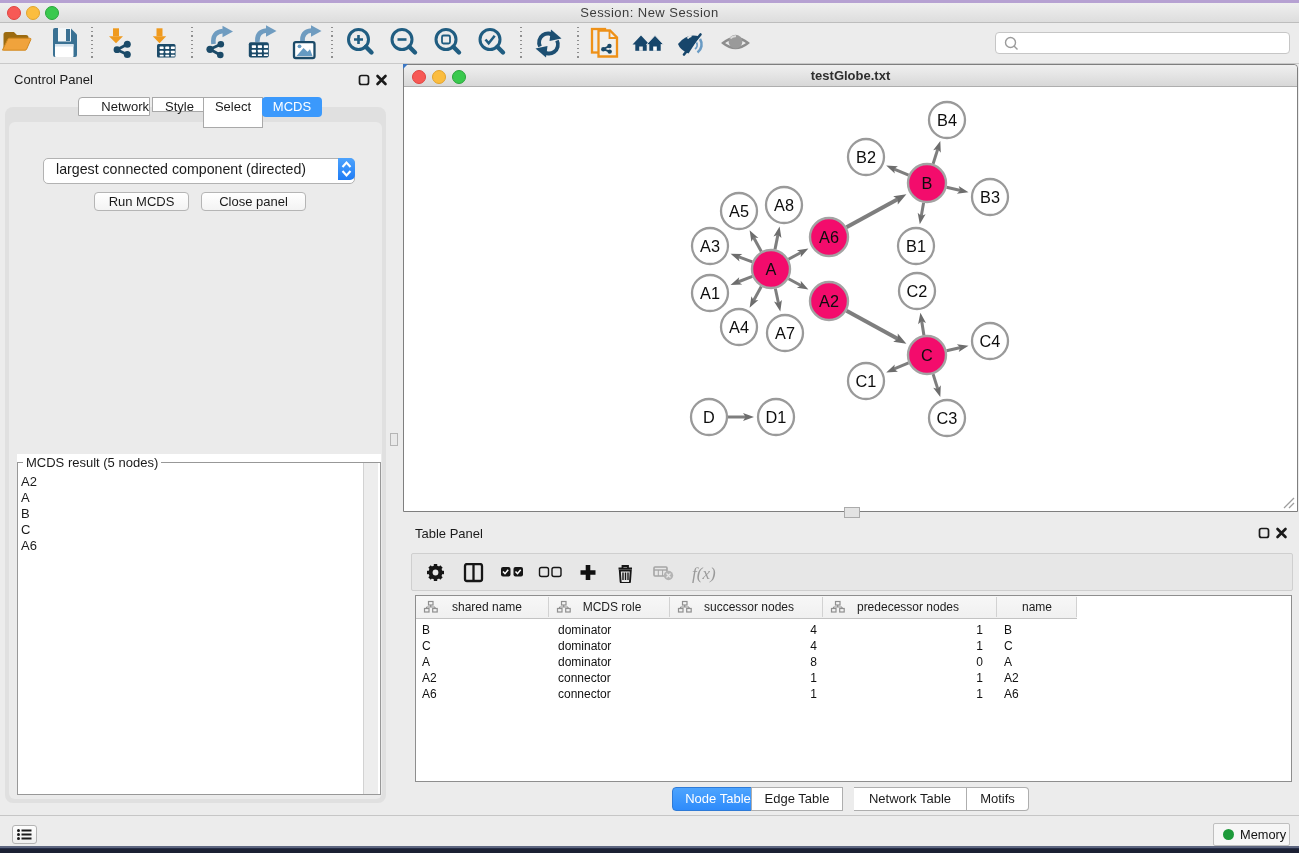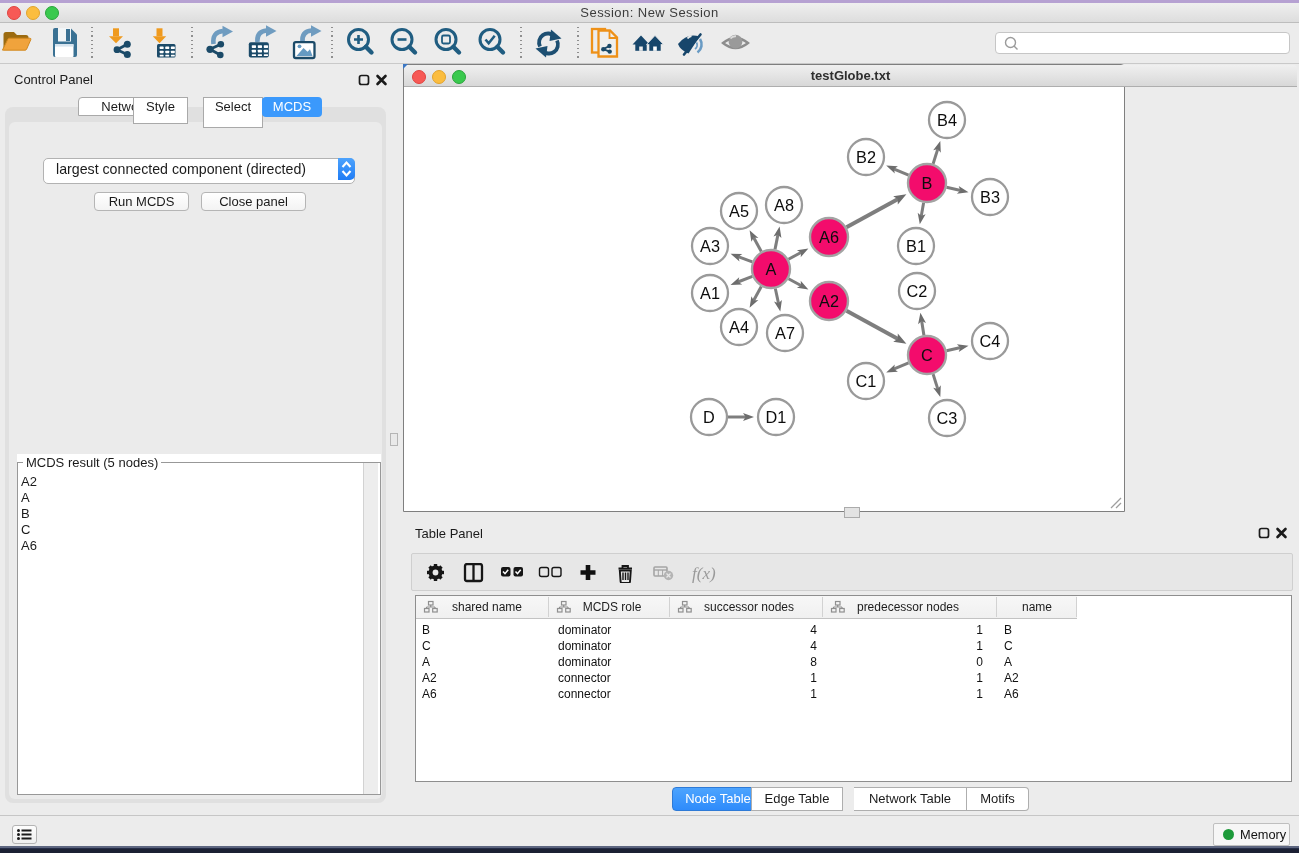--- a/index.html
+++ b/index.html
@@ -172,21 +172,21 @@
 <div class="abs" id="cpanel" style="left:0;top:64px;width:392px;height:751px">
 <div class="abs txt13" style="left:14px;top:8px">Control Panel</div>
 <svg class="abs" style="left:358px;top:9.5px" width="32" height="12" viewBox="0 0 32 12">
       <rect x="1.5" y="1.5" width="9" height="9" rx="2" fill="none" stroke="#1a1a1a" stroke-width="1.7"></rect>
       <path d="M19.5 2 L27.5 10 M27.5 2 L19.5 10" stroke="#1a1a1a" stroke-width="2.6" stroke-linecap="round"></path>
     </svg>
 <div class="abs" style="left:5px;top:43px;width:381px;height:696px;background:#e0e0e0;border-radius:8px"></div>
 <div class="abs" style="left:9px;top:58px;width:373px;height:677px;background:#ebebeb;border-radius:6px"></div>
 
 <div class="abs txt13" style="left:78px;top:33px;width:72px;height:19px;background:#fff;border:1px solid #a9a9a9;border-radius:4px 0 0 0;box-sizing:border-box;text-align:right;line-height:18px">Network</div>
-<div class="abs txt13" style="left:133px;top:33px;width:55px;height:27px;background:#fff;border:1px solid #a9a9a9;box-sizing:border-box;text-align:center;line-height:18px">Style</div>
+<div class="abs txt13" style="left:152px;top:33px;width:55px;height:15px;background:#fff;border:1px solid #a9a9a9;box-sizing:border-box;text-align:center;line-height:18px">Style</div>
 <div class="abs txt13" style="left:203px;top:33px;width:60px;height:31px;background:#fff;border:1px solid #a9a9a9;border-radius:0 0 0 0;box-sizing:border-box;text-align:center;line-height:18px">Select</div>
 <div class="abs txt13" style="left:262px;top:32.5px;width:60px;height:20px;background:#3b99fc;border-radius:4px;box-sizing:border-box;text-align:center;line-height:19px;color:#fff">MCDS</div>
 
 <div class="abs" style="left:43px;top:93.5px;width:312px;height:26px;background:#fff;border:1px solid #b2b2b2;border-radius:5px;box-sizing:border-box">
 <div class="abs" style="left:12px;top:2.5px;white-space:nowrap;font-size:14.2px;color:#1b1b1b">largest connected component (directed)</div>
 <div class="abs" style="right:-1px;top:-1px;width:17.5px;height:22px;background:linear-gradient(#4da3fd,#1f7cf5);border-radius:0 5px 5px 0">
 <svg width="17" height="22">
           <path d="M4.5 9 L8.5 4.5 L12.5 9" fill="none" stroke="#fff" stroke-width="2.1"></path>
           <path d="M4.5 13 L8.5 17.5 L12.5 13" fill="none" stroke="#fff" stroke-width="2.1"></path>
         </svg>
@@ -197,21 +197,21 @@
 <div class="abs txt13" style="left:201px;top:128px;width:105px;height:19px;background:linear-gradient(#fff,#f3f3f3);border:1px solid #b5b5b5;border-radius:4px;box-sizing:border-box;text-align:center;line-height:17px">Close panel</div>
 
 <div class="abs" style="left:17px;top:390px;width:364px;height:341px;background:#fff"></div>
 <div class="abs" style="left:17px;top:398px;width:364px;height:333px;border:1px solid #989898;box-sizing:border-box"></div>
 <div class="abs txt13" style="left:23px;top:391px;background:#fff;padding:0 3px">MCDS result (5 nodes)</div>
 <div class="abs" style="left:363px;top:399px;width:14px;height:331px;background:#ededed;border-left:1px solid #d2d2d2"></div>
 <div class="abs txt13" style="left:21px;top:410px;line-height:16px">A2<br>A<br>B<br>C<br>A6</div>
 </div>
 
 <div class="abs" style="left:403px;top:64px;width:0;height:0;border-top:5px solid #3b77c4;border-right:5px solid transparent;z-index:5"></div>
-<div class="abs" id="netwin" style="left:403px;top:64px;width:722px;height:448px;background:#fff;border:1px solid #7f7f7f;border-radius:4px 4px 0 0;box-sizing:border-box">
+<div class="abs" id="netwin" style="left:403px;top:64px;width:895px;height:448px;background:#fff;border:1px solid #7f7f7f;border-radius:4px 4px 0 0;box-sizing:border-box">
 <div class="abs" style="left:0;top:0;width:893px;height:21px;background:linear-gradient(#f0f0f0,#d8d8d8);border-bottom:1px solid #aeaeae;border-radius:4px 4px 0 0">
 <div class="abs" style="left:8px;top:4.5px;width:12px;height:12px;border-radius:50%;background:#f75955;border:0.5px solid #e04440"></div>
 <div class="abs" style="left:28px;top:4.5px;width:12px;height:12px;border-radius:50%;background:#fbbd3f;border:0.5px solid #e2a32c"></div>
 <div class="abs" style="left:48px;top:4.5px;width:12px;height:12px;border-radius:50%;background:#3ac94e;border:0.5px solid #2ba43c"></div>
 <div class="abs txt13" style="left:0;top:3px;width:893px;text-align:center;color:#2e2e2e;font-weight:bold">testGlobe.txt</div>
 </div>
 <svg class="abs" style="right:2px;bottom:2px" width="12" height="12">
       <path d="M11 1 L1 11 M11 6 L6 11" stroke="#9e9e9e" stroke-width="1.3"></path>
     </svg>
 </div>

